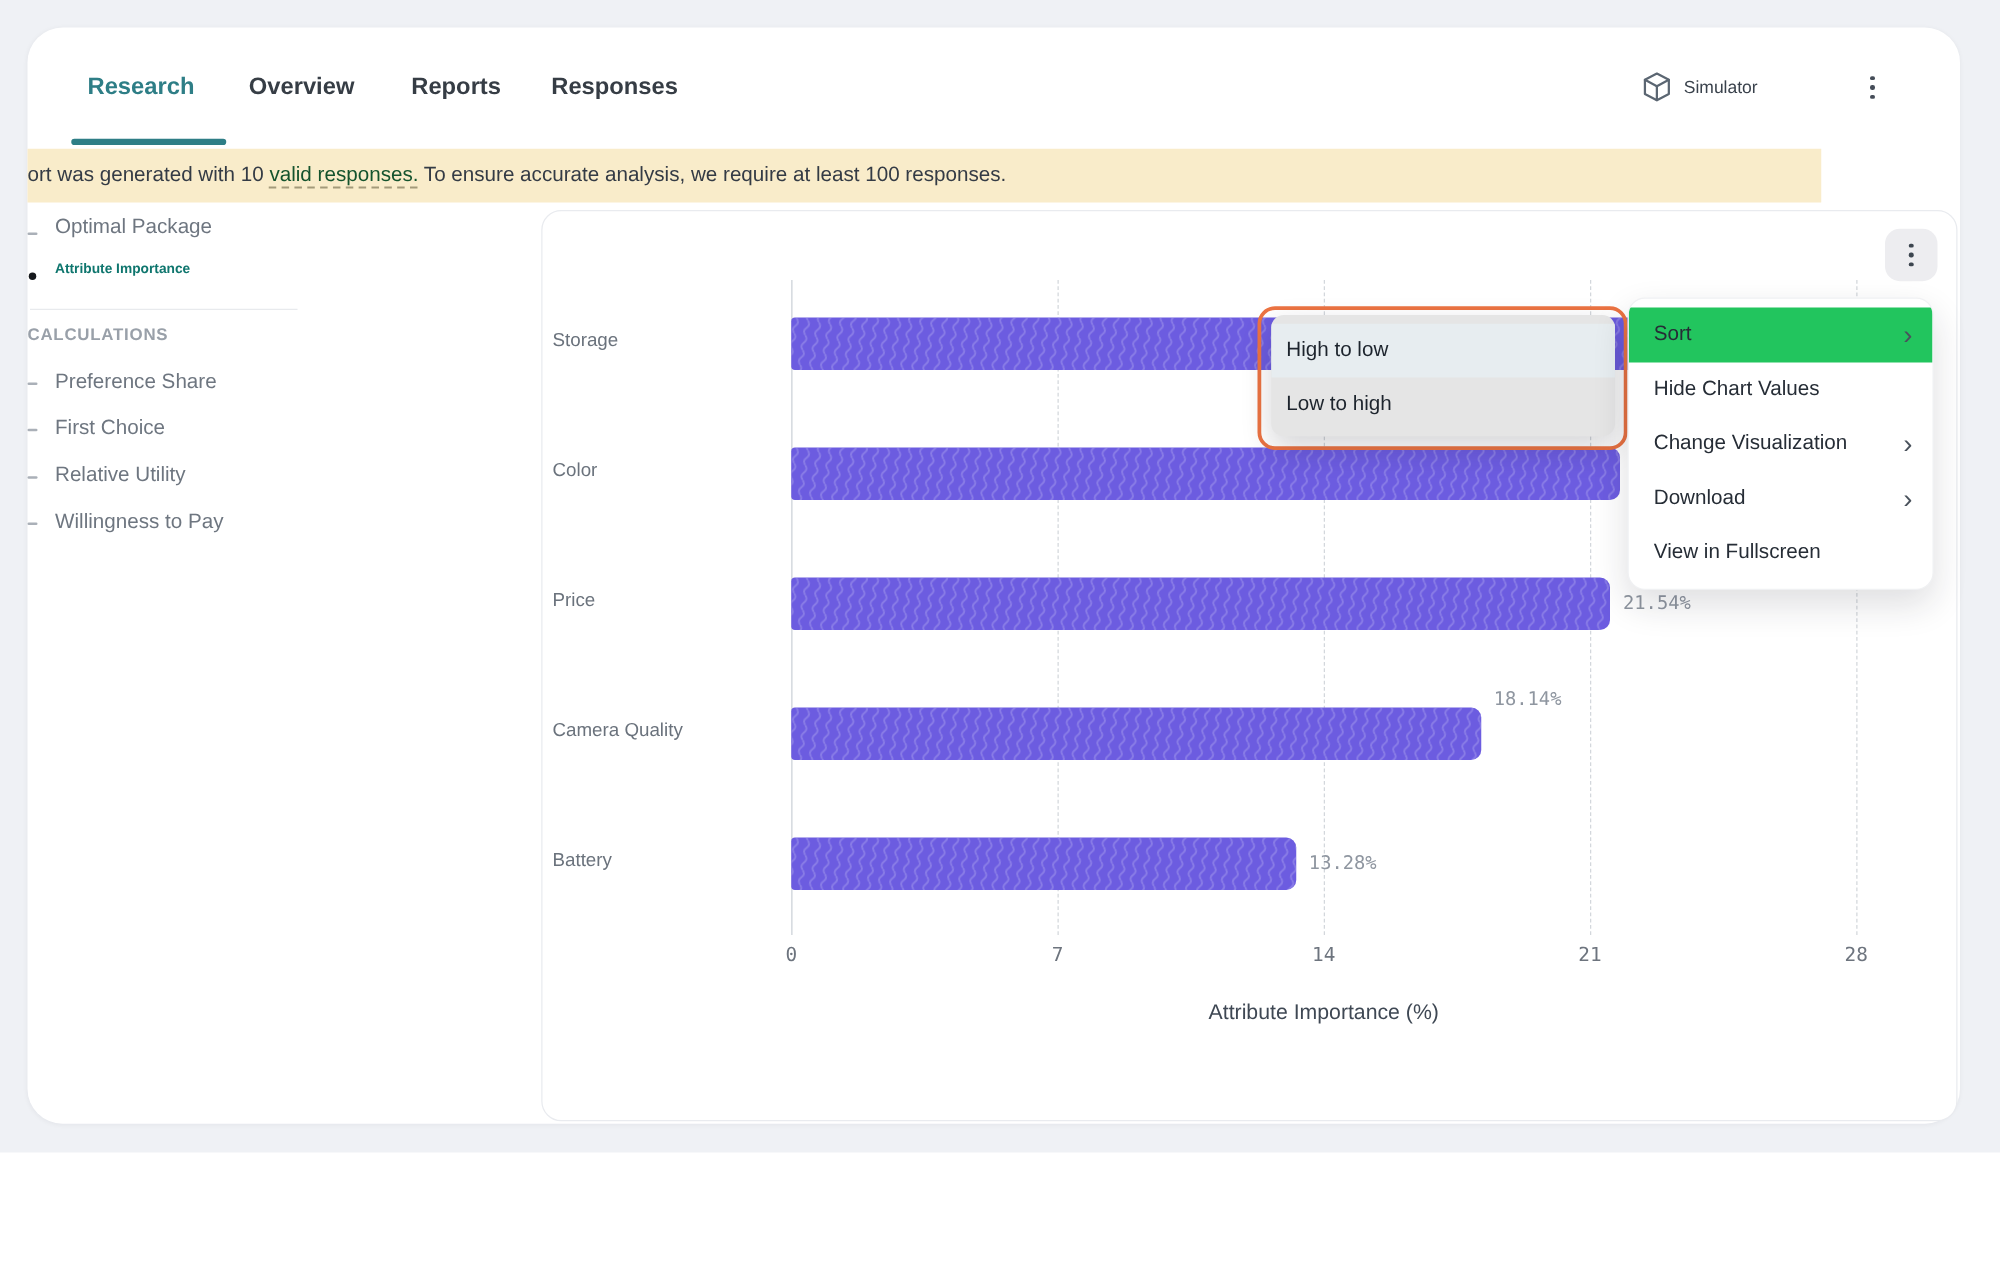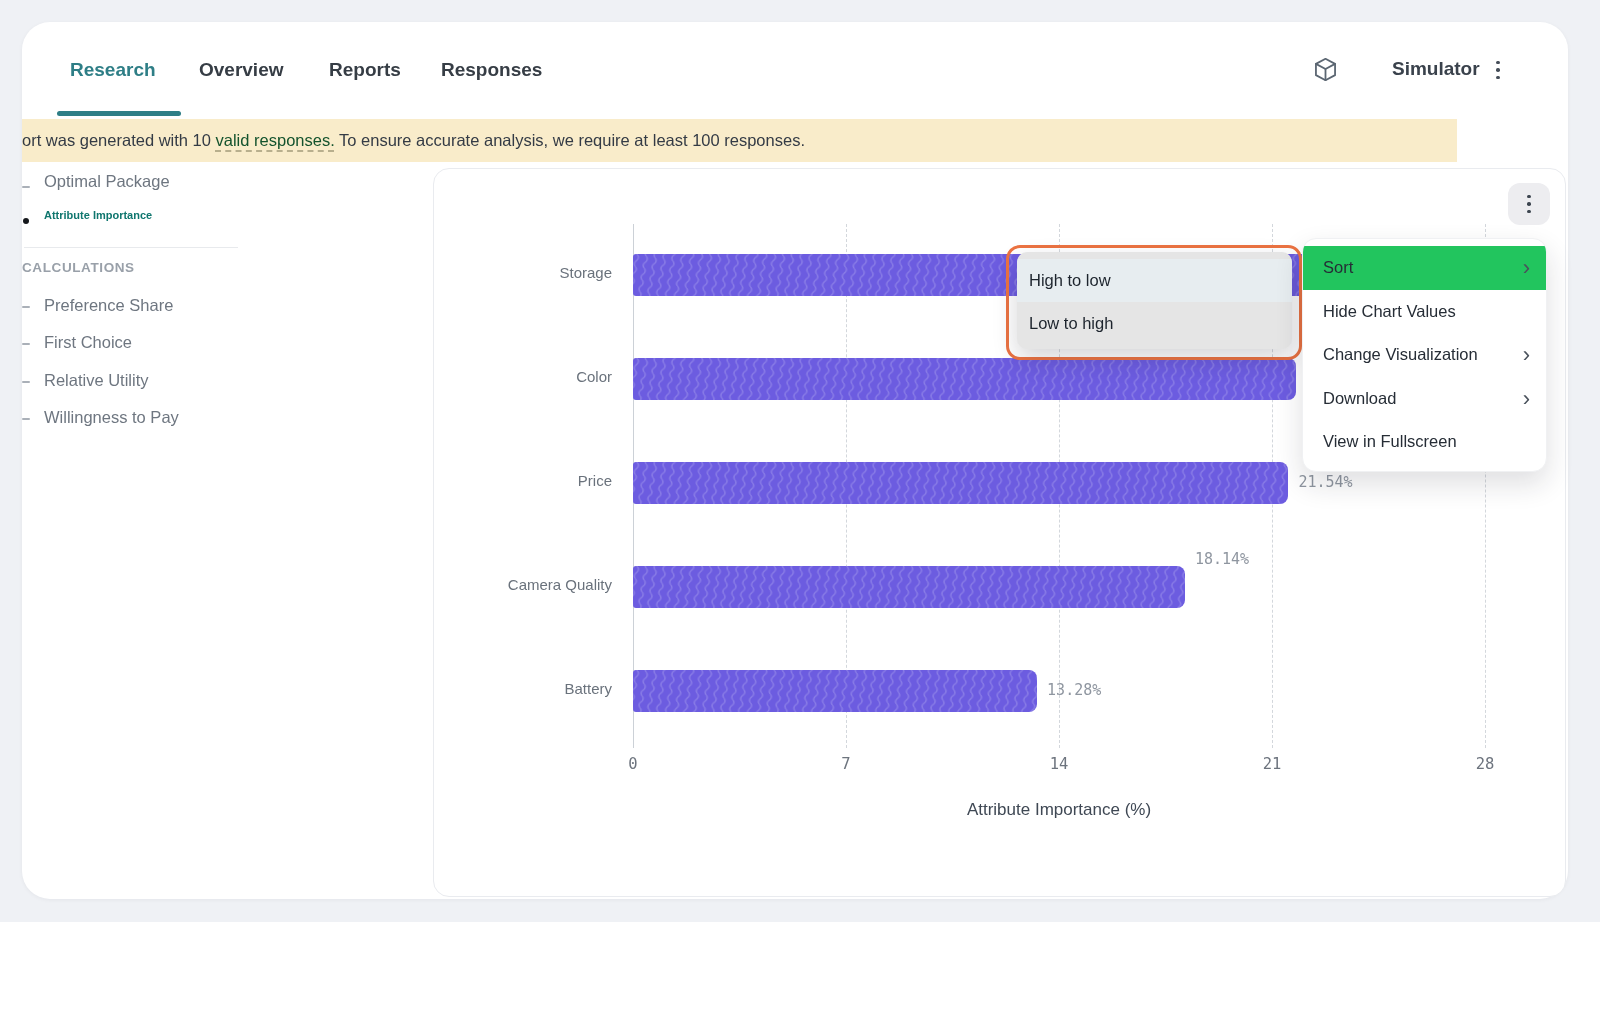--- a/index.html
+++ b/index.html
@@ -8,21 +8,21 @@
 
   .backdrop { position:absolute; left:0; top:0; width:1600px; height:922px; background:#eff1f5; }
   .app-window { position:absolute; left:22px; top:22px; width:1546px; height:877px; background:#ffffff; border-radius:28px; box-shadow:0 1px 4px rgba(20,25,35,.05); }
 
   
   .tab { position:absolute; top:56px; height:28px; line-height:28px; font-size:19px; font-weight:600; color:#363d45; cursor:pointer; }
   .tab.active { color:#2e7e86; }
   .tab-underline { position:absolute; left:57px; top:111px; width:124px; height:5px; background:#2e7e86; border-radius:3px; }
 
   .simulator { position:absolute; left:1312px; top:52px; height:34px; display:flex; align-items:center; gap:8px; cursor:pointer; }
-  .simulator .lbl { font-size:19px; font-weight:700; color:#3a424c;margin-left:45px; }
+  .simulator .lbl { font-size:14px; font-weight:400; color:#3a424c; }
   .kebab { position:absolute; display:flex; flex-direction:column; align-items:center; justify-content:center; gap:4px; cursor:pointer; }
   .kebab i { width:3.5px; height:3.5px; border-radius:50%; background:#454d58; display:block; }
   .win-kebab { left:1487px; top:54px; width:22px; height:32px; }
 
   
   .banner { position:absolute; left:22px; top:119px; width:1435px; height:43px; background:#f9ecca; color:#343b45; font-size:16.5px; line-height:43px; white-space:nowrap; overflow:hidden; }
   .banner a { color:#14532d; text-decoration:underline dashed #a39a7a; text-underline-offset:5px; cursor:pointer; }
 
   
   .side-item { position:absolute; left:44px; font-size:16.5px; color:#6e7680; cursor:pointer; white-space:nowrap; }
@@ -33,21 +33,21 @@
   .side-heading { position:absolute; left:22px; top:260px; font-size:13.5px; font-weight:700; letter-spacing:.6px; color:#99a0a9; }
 
   
   .card { position:absolute; left:433px; top:168px; width:1133px; height:729px; background:#ffffff; border:1px solid #e9ebef; border-radius:16px; }
   .chart-kebab { left:1508px; top:183px; width:42px; height:42px; background:#ededf0; border-radius:12px; }
   .chart-kebab i { background:#3c454f; }
 
   .vgrid { position:absolute; top:224px; height:524px; width:0; border-left:1.5px dashed #d3d7dc; }
   .vaxis { position:absolute; top:224px; height:524px; width:0; border-left:1.5px solid #ccd1d7; }
 
-  .cat-label { position:absolute; width:170px; text-align:right; font-size:15px; color:#6a727c; }
+  .cat-label { position:absolute; width:170px; font-size:15px; color:#6a727c; }
   .bar { position:absolute; left:633px; height:42px; background:#6c5ce0; border-radius:3px 8px 8px 3px; overflow:hidden; }
   .bar svg { position:absolute; left:0; top:0; width:100%; height:100%; }
   .val-label { position:absolute; font-family:"DejaVu Sans Mono", monospace; font-size:15px; color:#8f96a0; white-space:nowrap; }
   .tick-label { position:absolute; top:755px; transform:translateX(-50%); font-family:"DejaVu Sans Mono", monospace; font-size:15.5px; color:#6d747e; }
   .axis-title { position:absolute; left:633px; top:800px; width:852px; text-align:center; font-size:17px; color:#3f4854; }
 
   
   .menu { position:absolute; left:1302px; top:238px; width:245px; height:234px; background:#ffffff; border:1px solid #f0f1f3; border-radius:14px; box-shadow:0 12px 28px rgba(25,30,40,.14); padding-top:7px; overflow:hidden; z-index:40; }
   .menu-row { position:relative; height:43.5px; line-height:43.5px; padding-left:20px; font-size:16.5px; color:#262d36; cursor:pointer; }
   .menu-row.hl { background:#22c55e; }

